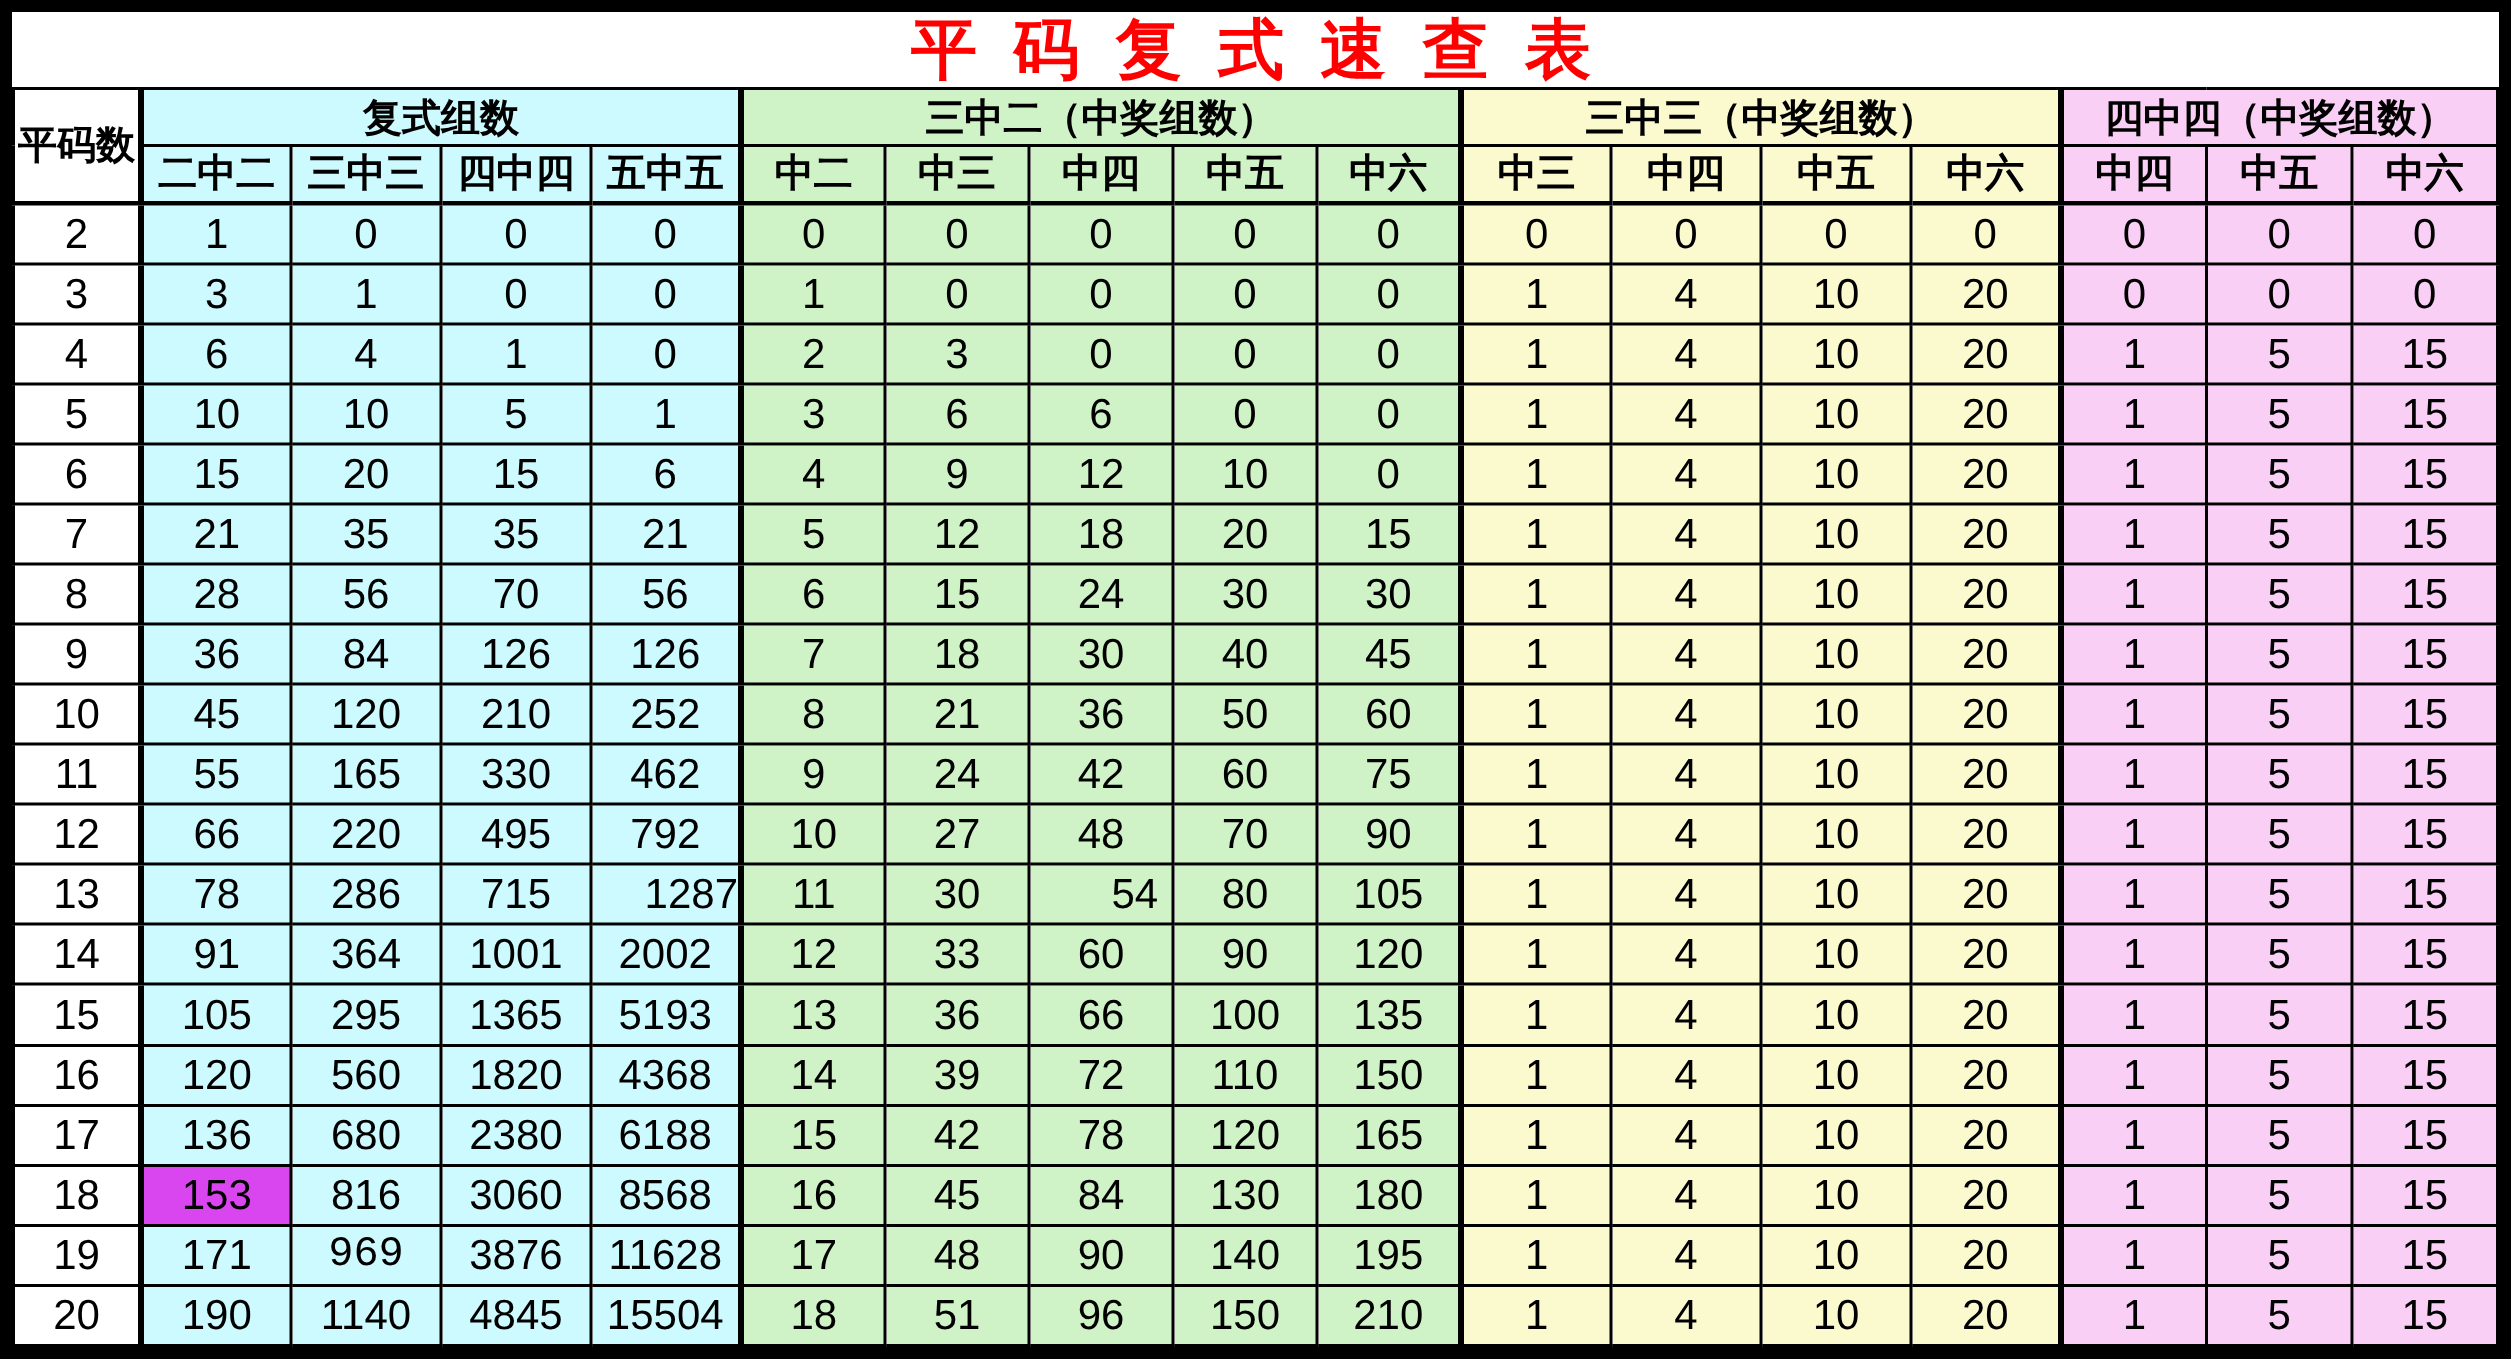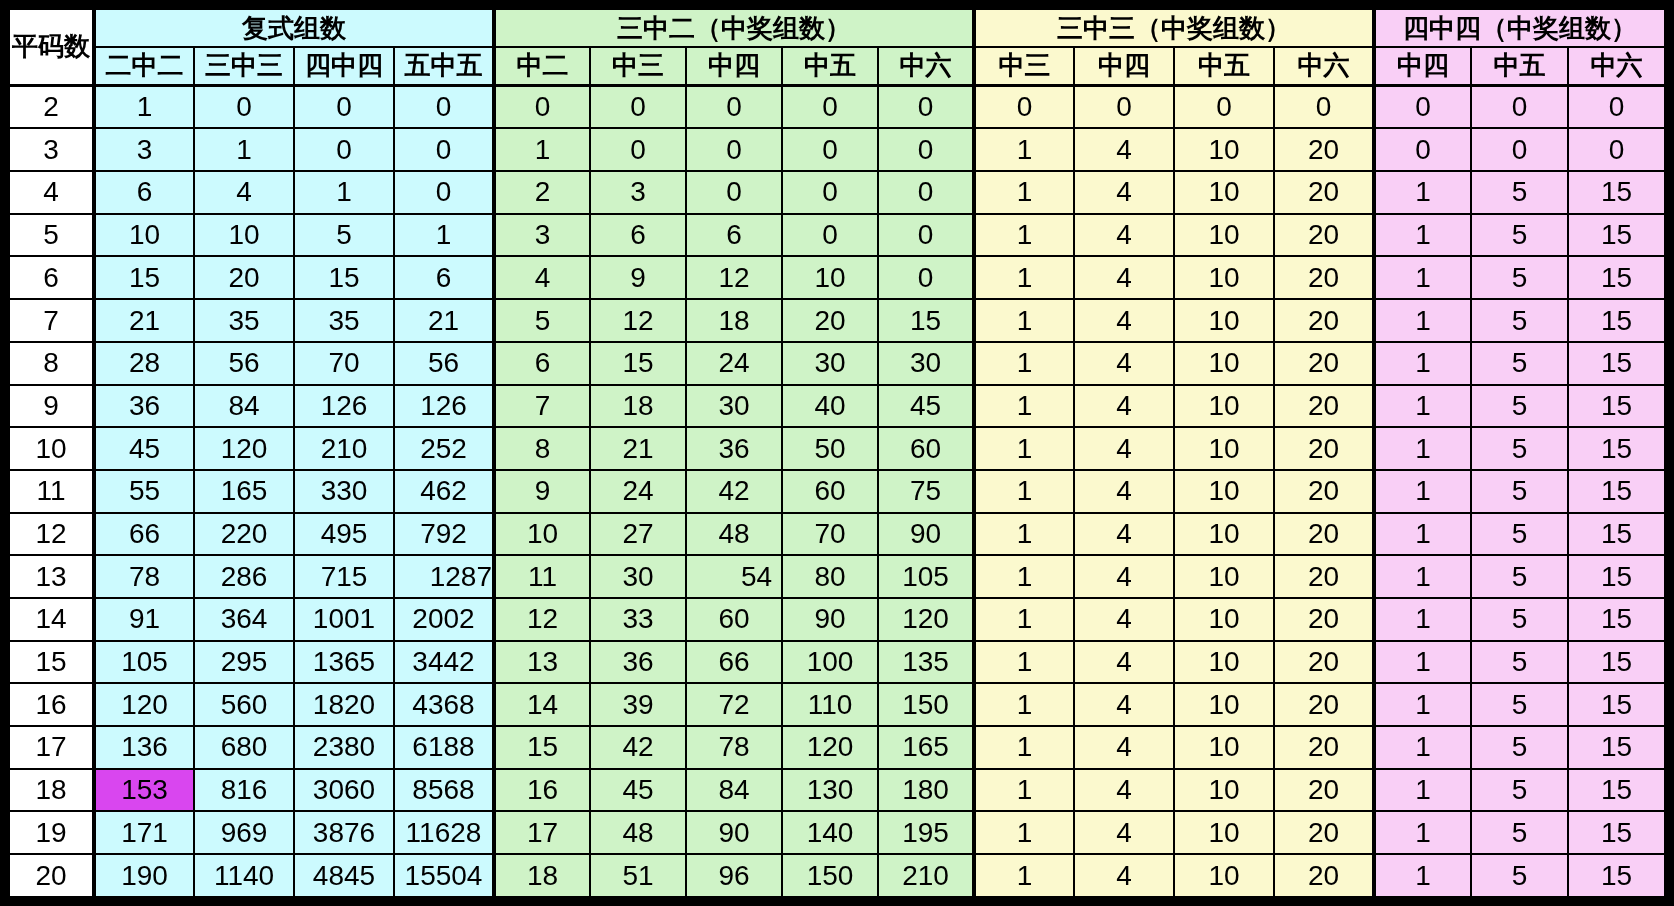--- a/index.html
+++ b/index.html
@@ -33,20 +33,21 @@
   tbody td { font-size: 28px; font-weight: normal; line-height: 1; }
   td.rowlabel { background: #ffffff; }
   th.corner { background: #ffffff; border-bottom-width: 3px; margin-top: 31px; }
   .gs { border-left-width: 4px; }
 </style>
 </head>
 <body>
 
 <div class="frame">
   <div class="inner">
+    <div class="title-band" style="color: rgb(255, 0, 0);">平 码 复 式 速 查 表</div>
     <table class="lookup">
       <colgroup>
           <col style="width: 85px;">
           <col style="width: 100px;">
           <col style="width: 100px;">
           <col style="width: 100px;">
           <col style="width: 100px;">
           <col style="width: 96px;">
           <col style="width: 96px;">
           <col style="width: 96px;">
@@ -333,21 +334,21 @@
             <td style="background: rgb(251, 249, 206);">20</td>
             <td class="gs" style="background: rgb(249, 207, 246);">1</td>
             <td style="background: rgb(249, 207, 246);">5</td>
             <td style="background: rgb(249, 207, 246);">15</td>
           </tr>
           <tr>
             <td class="rowlabel">15</td>
             <td class="gs" style="background: rgb(204, 250, 254);">105</td>
             <td style="background: rgb(204, 250, 254);">295</td>
             <td style="background: rgb(204, 250, 254);">1365</td>
-            <td style="background: rgb(204, 250, 254);">3442</td>
+            <td style="background: rgb(204, 250, 254);">5193</td>
             <td class="gs" style="background: rgb(207, 243, 199);">13</td>
             <td style="background: rgb(207, 243, 199);">36</td>
             <td style="background: rgb(207, 243, 199);">66</td>
             <td style="background: rgb(207, 243, 199);">100</td>
             <td style="background: rgb(207, 243, 199);">135</td>
             <td class="gs" style="background: rgb(251, 249, 206);">1</td>
             <td style="background: rgb(251, 249, 206);">4</td>
             <td style="background: rgb(251, 249, 206);">10</td>
             <td style="background: rgb(251, 249, 206);">20</td>
             <td class="gs" style="background: rgb(249, 207, 246);">1</td>
@@ -407,21 +408,21 @@
             <td style="background: rgb(251, 249, 206);">4</td>
             <td style="background: rgb(251, 249, 206);">10</td>
             <td style="background: rgb(251, 249, 206);">20</td>
             <td class="gs" style="background: rgb(249, 207, 246);">1</td>
             <td style="background: rgb(249, 207, 246);">5</td>
             <td style="background: rgb(249, 207, 246);">15</td>
           </tr>
           <tr>
             <td class="rowlabel">19</td>
             <td class="gs" style="background: rgb(204, 250, 254);">171</td>
-            <td style="background: rgb(204, 250, 254);">969</td>
+            <td style="background: rgb(204, 250, 254); font-family: Liberation Mono, monospace;">969</td>
             <td style="background: rgb(204, 250, 254);">3876</td>
             <td style="background: rgb(204, 250, 254);">11628</td>
             <td class="gs" style="background: rgb(207, 243, 199);">17</td>
             <td style="background: rgb(207, 243, 199);">48</td>
             <td style="background: rgb(207, 243, 199);">90</td>
             <td style="background: rgb(207, 243, 199);">140</td>
             <td style="background: rgb(207, 243, 199);">195</td>
             <td class="gs" style="background: rgb(251, 249, 206);">1</td>
             <td style="background: rgb(251, 249, 206);">4</td>
             <td style="background: rgb(251, 249, 206);">10</td>

